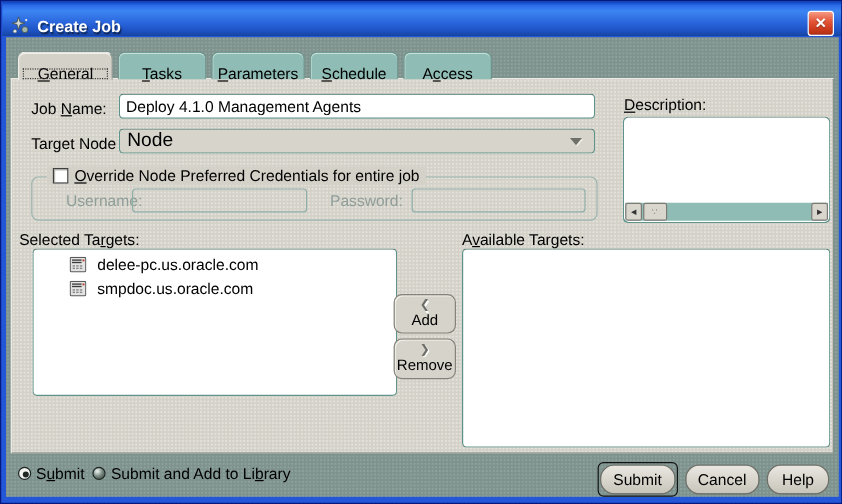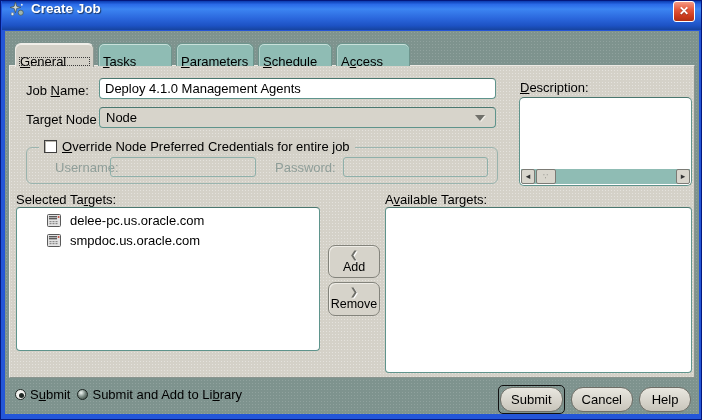--- a/index.html
+++ b/index.html
@@ -7,21 +7,21 @@
   body { font-family:"Liberation Sans", sans-serif; font-size:13px; color:#000; }
 
   .window{
     position:relative; width:702px; height:420px; margin:0 auto;
     background:#2456d8; border:1px solid #04187e; overflow:hidden;
   }
   
   .titlebar{
     position:absolute; left:1px; top:0; width:699px; height:29px;
     background:linear-gradient(180deg,#0b3bb0 0%,#2a6ae8 12%,#3c85f2 28%,#2b67dd 60%,#1d52c4 85%,#16449f 100%);
-    display:flex; align-items:flex-start; padding:0 6px;
+    display:flex; align-items:flex-end; padding:0 6px;
   }
   .title-icon{ width:17px; height:17px; margin-right:6px; flex:0 0 auto; }
   .title-text{ color:#fff; font-weight:bold; font-size:13.5px; text-shadow:1px 1px 1px rgba(0,0,0,.55); flex:1; }
   .close-btn{
     width:22px; height:21px; border:1px solid #fff; border-radius:3px;
     background:linear-gradient(180deg,#f59a84 0%,#e4573a 40%,#cc3a1c 75%,#b02f12 100%);
     color:#fff; font-weight:bold; font-size:12px; line-height:19px; text-align:center;
     cursor:pointer; text-shadow:0 1px 1px rgba(0,0,0,.35);
   }
 
@@ -34,21 +34,21 @@
   }
 
   
   .tabs{ position:absolute; left:10px; top:12px; display:flex; gap:4px; z-index:3; }
   .tab{
     height:23px; background:#8fbcb4; border:1px solid #6d958d; border-bottom:none;
     border-radius:6px 6px 0 0; box-shadow:inset 0 1px 0 #c9e0da, inset 1px 0 0 #b2d1ca;
     display:flex; align-items:stretch; justify-content:center; cursor:pointer;
     font-size:13px;
   }
-  .tab-face{ display:flex; align-items:center; flex:1; margin:14px 4px 2px; }
+  .tab-face{ display:flex; align-items:center; justify-content:center; flex:1; margin:14px 4px 2px; }
   .tab.selected{
     background:#d4d1c8; border-color:#efede8 #8f9a93 #d4d1c8 #efede8;
     box-shadow:inset 0 1px 0 #f2f0ea; height:24px; position:relative; z-index:4;
   }
   .tab.selected .tab-face{ outline:1px dotted #3c3c3c; }
   .t0{width:79px}.t1{width:74px}.t2{width:78px}.t3{width:74px}.t4{width:74px}
   .u{ text-decoration:underline; }
 
   
   .panel{
@@ -68,21 +68,21 @@
     border-radius:4px; font-size:13px; font-family:"Liberation Sans",sans-serif;
     padding:2px 5px; outline:none;
   }
   .job-input{ left:89px; top:12px; width:397px; height:21px; }
 
   .combo{
     left:89px; top:41px; width:397px; height:21px;
     background:#d7d4cb; border:1px solid #5f948c; border-top-color:#49776f; border-radius:4px;
     display:flex; align-items:center; padding:0 6px; cursor:pointer;
   }
-  .combo-value{ flex:1; font-size:13px; }
+  .combo-value{ flex:1; font-size:16px; }
   .combo-arrow{
     width:0; height:0; border-left:5px solid transparent; border-right:5px solid transparent;
     border-top:6px solid #70706a; margin-right:4px; filter:drop-shadow(1px 1px 0 #f0efe9);
   }
 
   
   .desc-label{ left:510px; top:14px; }
   .desc-box{
     left:509px; top:31px; width:173px; height:89px;
     background:#fff; border:1px solid #5f948c; border-top-color:#49776f; border-radius:5px;
@@ -123,21 +123,21 @@
     background:transparent; border:1px solid #8fb0aa; border-radius:3px;
   }
 
   
   .list-label-sel{ left:6px; top:126px; }
   .list-label-avail{ left:375px; top:126px; }
   .listbox{
     background:#fff; border:1px solid #5f948c; border-top-color:#49776f; border-radius:4px;
     overflow:hidden; padding:3px 2px;
   }
-  .sel-list{ left:6px; top:141px; width:304px; height:144px;padding-left:26px; }
+  .sel-list{ left:17px; top:141px; width:304px; height:123px;padding-left:26px; }
   .avail-list{ left:375px; top:141px; width:307px; height:166px; }
   .list-item{ display:flex; align-items:center; gap:9px; padding:2px 4px 3px; cursor:default; font-size:13px; }
   .node-icon{ flex:0 0 auto; }
 
   
   .xfer-btn{
     left:318px; width:52px;
     background:#d6d3ca; border:1px solid #83837b; border-radius:7px;
     box-shadow:inset 1px 1px 0 #efede7;
     display:flex; flex-direction:column; align-items:center; justify-content:center;

